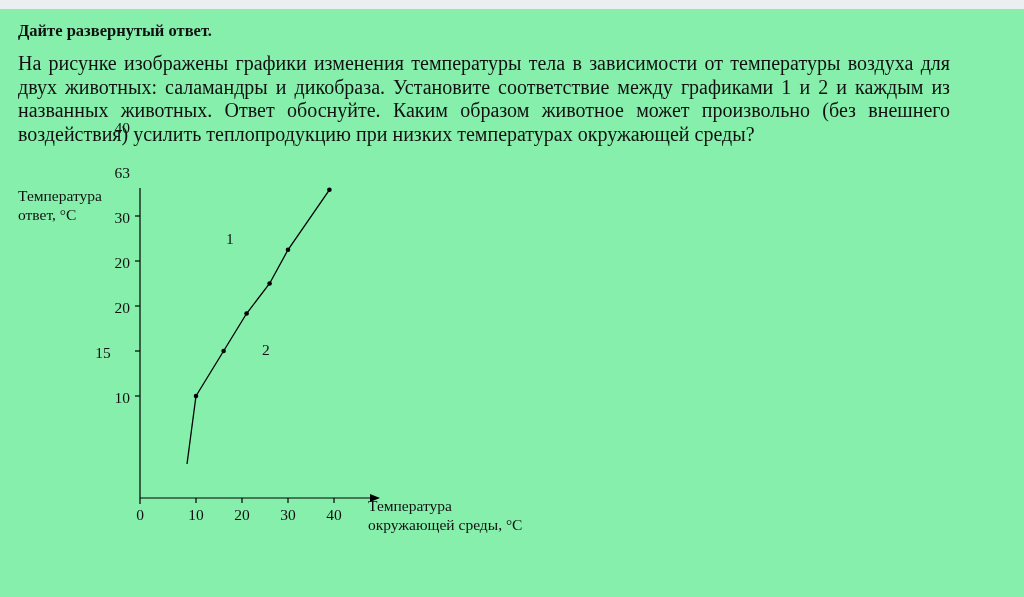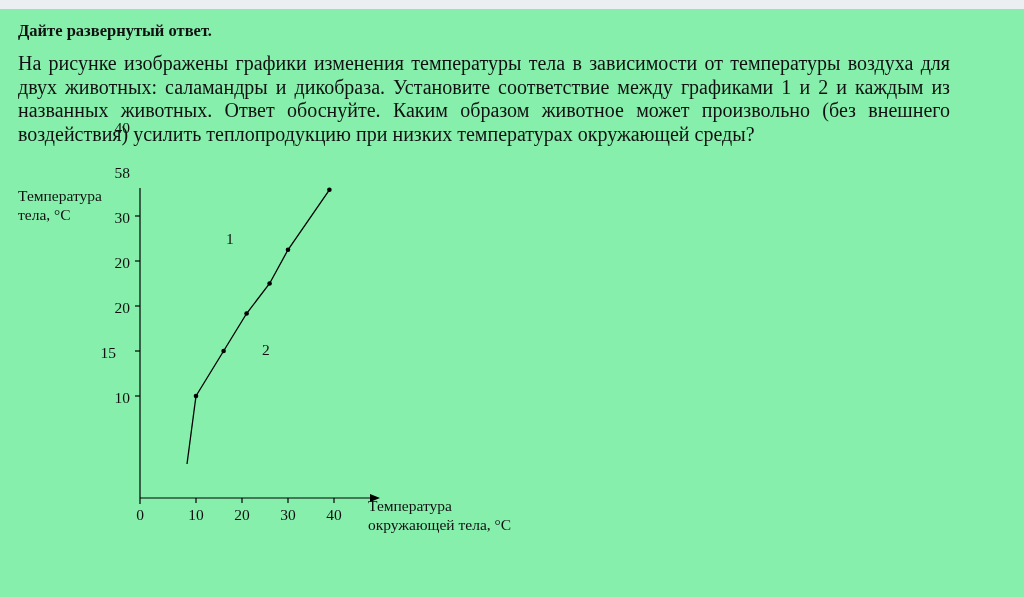--- a/index.html
+++ b/index.html
@@ -118,34 +118,34 @@
 
   <div class="content">
     <p class="task-title">Дайте развернутый ответ.</p>
     <p class="task-body">На рисунке изображены графики изменения температуры тела в зависимости от температуры воздуха для двух животных: саламандры и дикобраза. Установите соответствие между графиками 1 и 2 и каждым из названных животных. Ответ обоснуйте. Каким образом животное может произвольно (без внешнего воздействия) усилить теплопродукцию при низких температурах окружающей среды?</p>
   </div>
 
   <div class="chart-wrap">
 
     <div class="axis-title-y">
       <div>Температура</div>
-      <div>тела, °C</div>
+      <div>ответ, °C</div>
     </div>
 
     <div class="axis-title-x">
       <div>Температура</div>
-      <div>окружающей тела, °C</div>
+      <div>окружающей среды, °C</div>
     </div>
 
     <div class="tick-label" style="left:86px; top:203px; width:26px;">10</div>
-    <div class="tick-label" style="left:72px; top:158px; width:26px;">15</div>
+    <div class="tick-label" style="left:72px; top:158px; width:26px;text-align:center;">15</div>
     <div class="tick-label" style="left:86px; top:113px; width:26px;">20</div>
     <div class="tick-label" style="left:86px; top:68px; width:26px;">20</div>
     <div class="tick-label" style="left:86px; top:23px; width:26px;">30</div>
-    <div class="tick-label" style="left:86px; top:-22px; width:26px;">58</div>
+    <div class="tick-label" style="left:86px; top:-22px; width:26px;">63</div>
     <div class="tick-label" style="left:86px; top:-67px; width:26px;">40</div>
 
     <div class="tick-label-x" style="left:110px; top:320px;">0</div>
     <div class="tick-label-x" style="left:166px; top:320px;">10</div>
     <div class="tick-label-x" style="left:212px; top:320px;">20</div>
     <div class="tick-label-x" style="left:258px; top:320px;">30</div>
     <div class="tick-label-x" style="left:304px; top:320px;">40</div>
 
     <div class="curve-label" style="left:208px; top:44px;">1</div>
     <div class="curve-label" style="left:244px; top:155px;">2</div>

